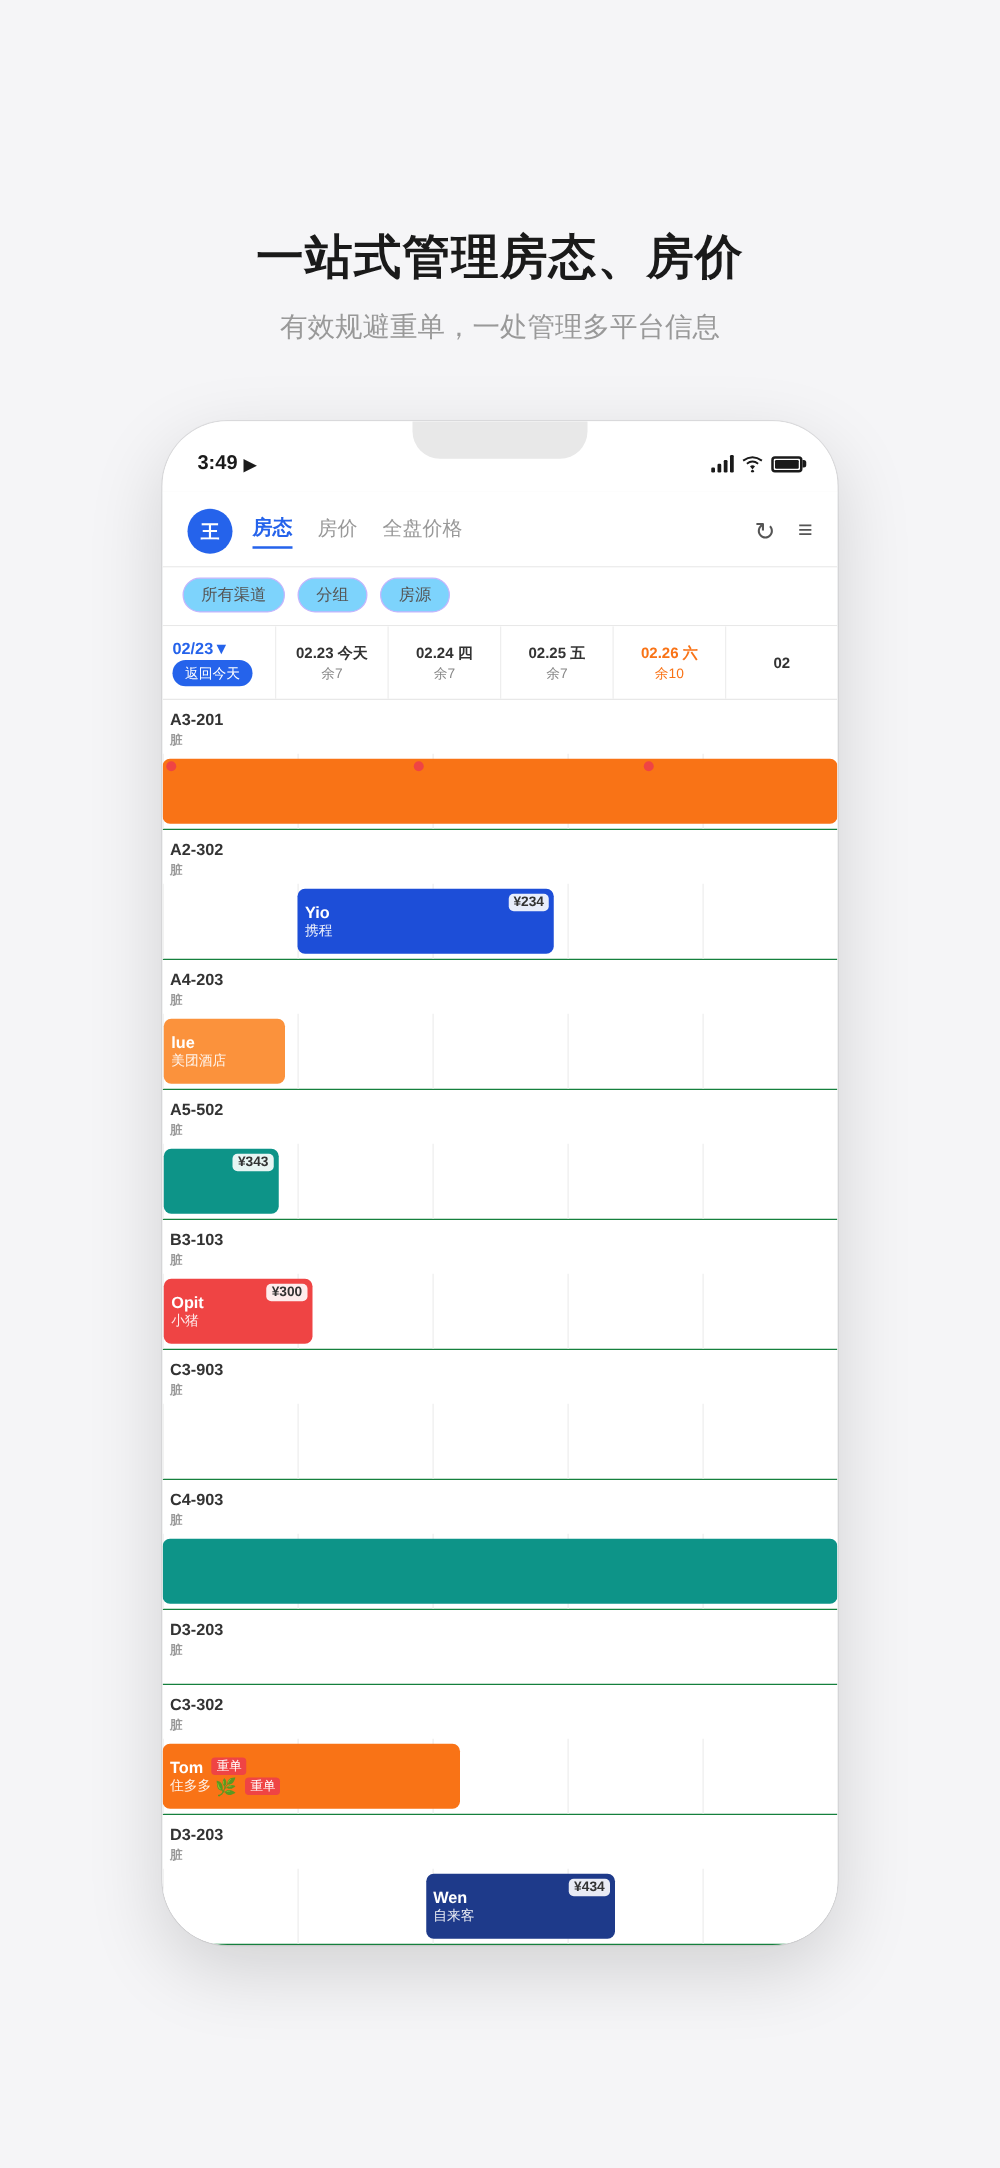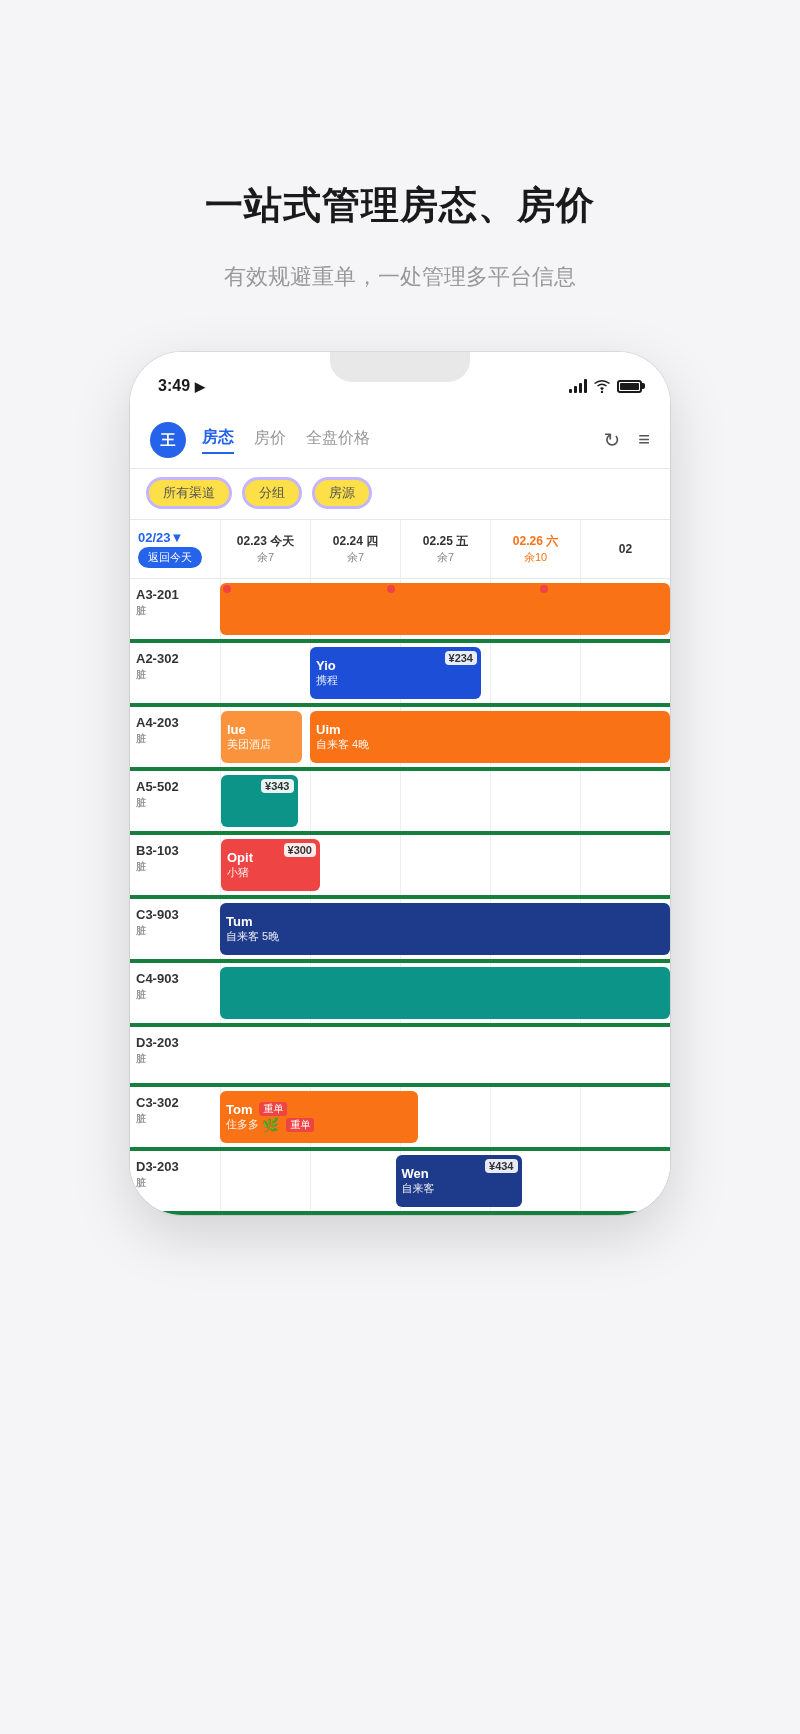--- a/index.html
+++ b/index.html
@@ -12,21 +12,21 @@
       flex-direction: column;
       align-items: center;
       padding-top: 180px;
     }
 
     .page-title {
       font-size: 38px;
       font-weight: 600;
       color: #1a1a1a;
       text-align: center;
-      margin-bottom: 31px;
+      margin-bottom: 16px;
       letter-spacing: 1px;
     }
 
     .page-subtitle {
       font-size: 22px;
       color: #999;
       text-align: center;
       margin-bottom: 60px;
     }
 
@@ -181,26 +181,26 @@
     
     .filter-row {
       background: #fff;
       padding: 8px 16px 10px;
       display: flex;
       gap: 10px;
       border-bottom: 1px solid #e8e8e8;
     }
 
     .filter-chip {
-      border: 3px solid #c4b5fd;
+      border: 1px solid #c4b5fd;
       border-radius: 20px;
       padding: 4px 14px;
       font-size: 13px;
       color: #555;
-      background: #fde047;
+      background: #7dd3fc;
     }
 
     
     .cal-container {
       background: #fff;
       overflow: hidden;
     }
 
     
     .cal-header {
@@ -248,23 +248,24 @@
     .date-header-0 {
       display: flex;
       flex-direction: column;
       align-items: center;
       justify-content: center;
     }
 
     
     .cal-row {
       display: flex;
-      border-bottom: 4px solid #15803d;
+      border-bottom: 1px solid #15803d;
       min-height: 60px;
       background: #fff;
+      flex-direction: column;
     }
 
     .cal-row:nth-child(even) {
       background: #fff;
     }
 
     .room-name {
       width: 90px;
       flex-shrink: 0;
       padding: 8px 6px 4px;
@@ -498,24 +499,20 @@
         <div class="cal-cells">
           <div class="cal-cell"></div>
           <div class="cal-cell"></div>
           <div class="cal-cell"></div>
           <div class="cal-cell"></div>
           <div class="cal-cell"></div>
           <div class="booking-block bg-orange-light" style="left:1px; width:18%; background:#fb923c;">
             <span class="b-name">lue</span>
             <span class="b-source">美团酒店</span>
           </div>
-          <div class="booking-block bg-orange" style="left:20%; right:0; width:auto;">
-            <span class="b-name">Uim</span>
-            <span class="b-source">自来客 4晚</span>
-          </div>
         </div>
       </div>
 
       <div class="cal-row">
         <div class="room-name">
           <span>A5-502</span>
           <span class="room-tag">脏</span>
         </div>
         <div class="cal-cells">
           <div class="cal-cell"></div>
@@ -554,24 +551,20 @@
         <div class="room-name">
           <span>C3-903</span>
           <span class="room-tag">脏</span>
         </div>
         <div class="cal-cells">
           <div class="cal-cell"></div>
           <div class="cal-cell"></div>
           <div class="cal-cell"></div>
           <div class="cal-cell"></div>
           <div class="cal-cell"></div>
-          <div class="booking-block" style="left:0; right:0; width:auto; background:#1e3a8a;">
-            <span class="b-name">Tum</span>
-            <span class="b-source">自来客 5晚</span>
-          </div>
         </div>
       </div>
 
       <div class="cal-row">
         <div class="room-name">
           <span>C4-903</span>
           <span class="room-tag">脏</span>
         </div>
         <div class="cal-cells">
           <div class="cal-cell"></div>

